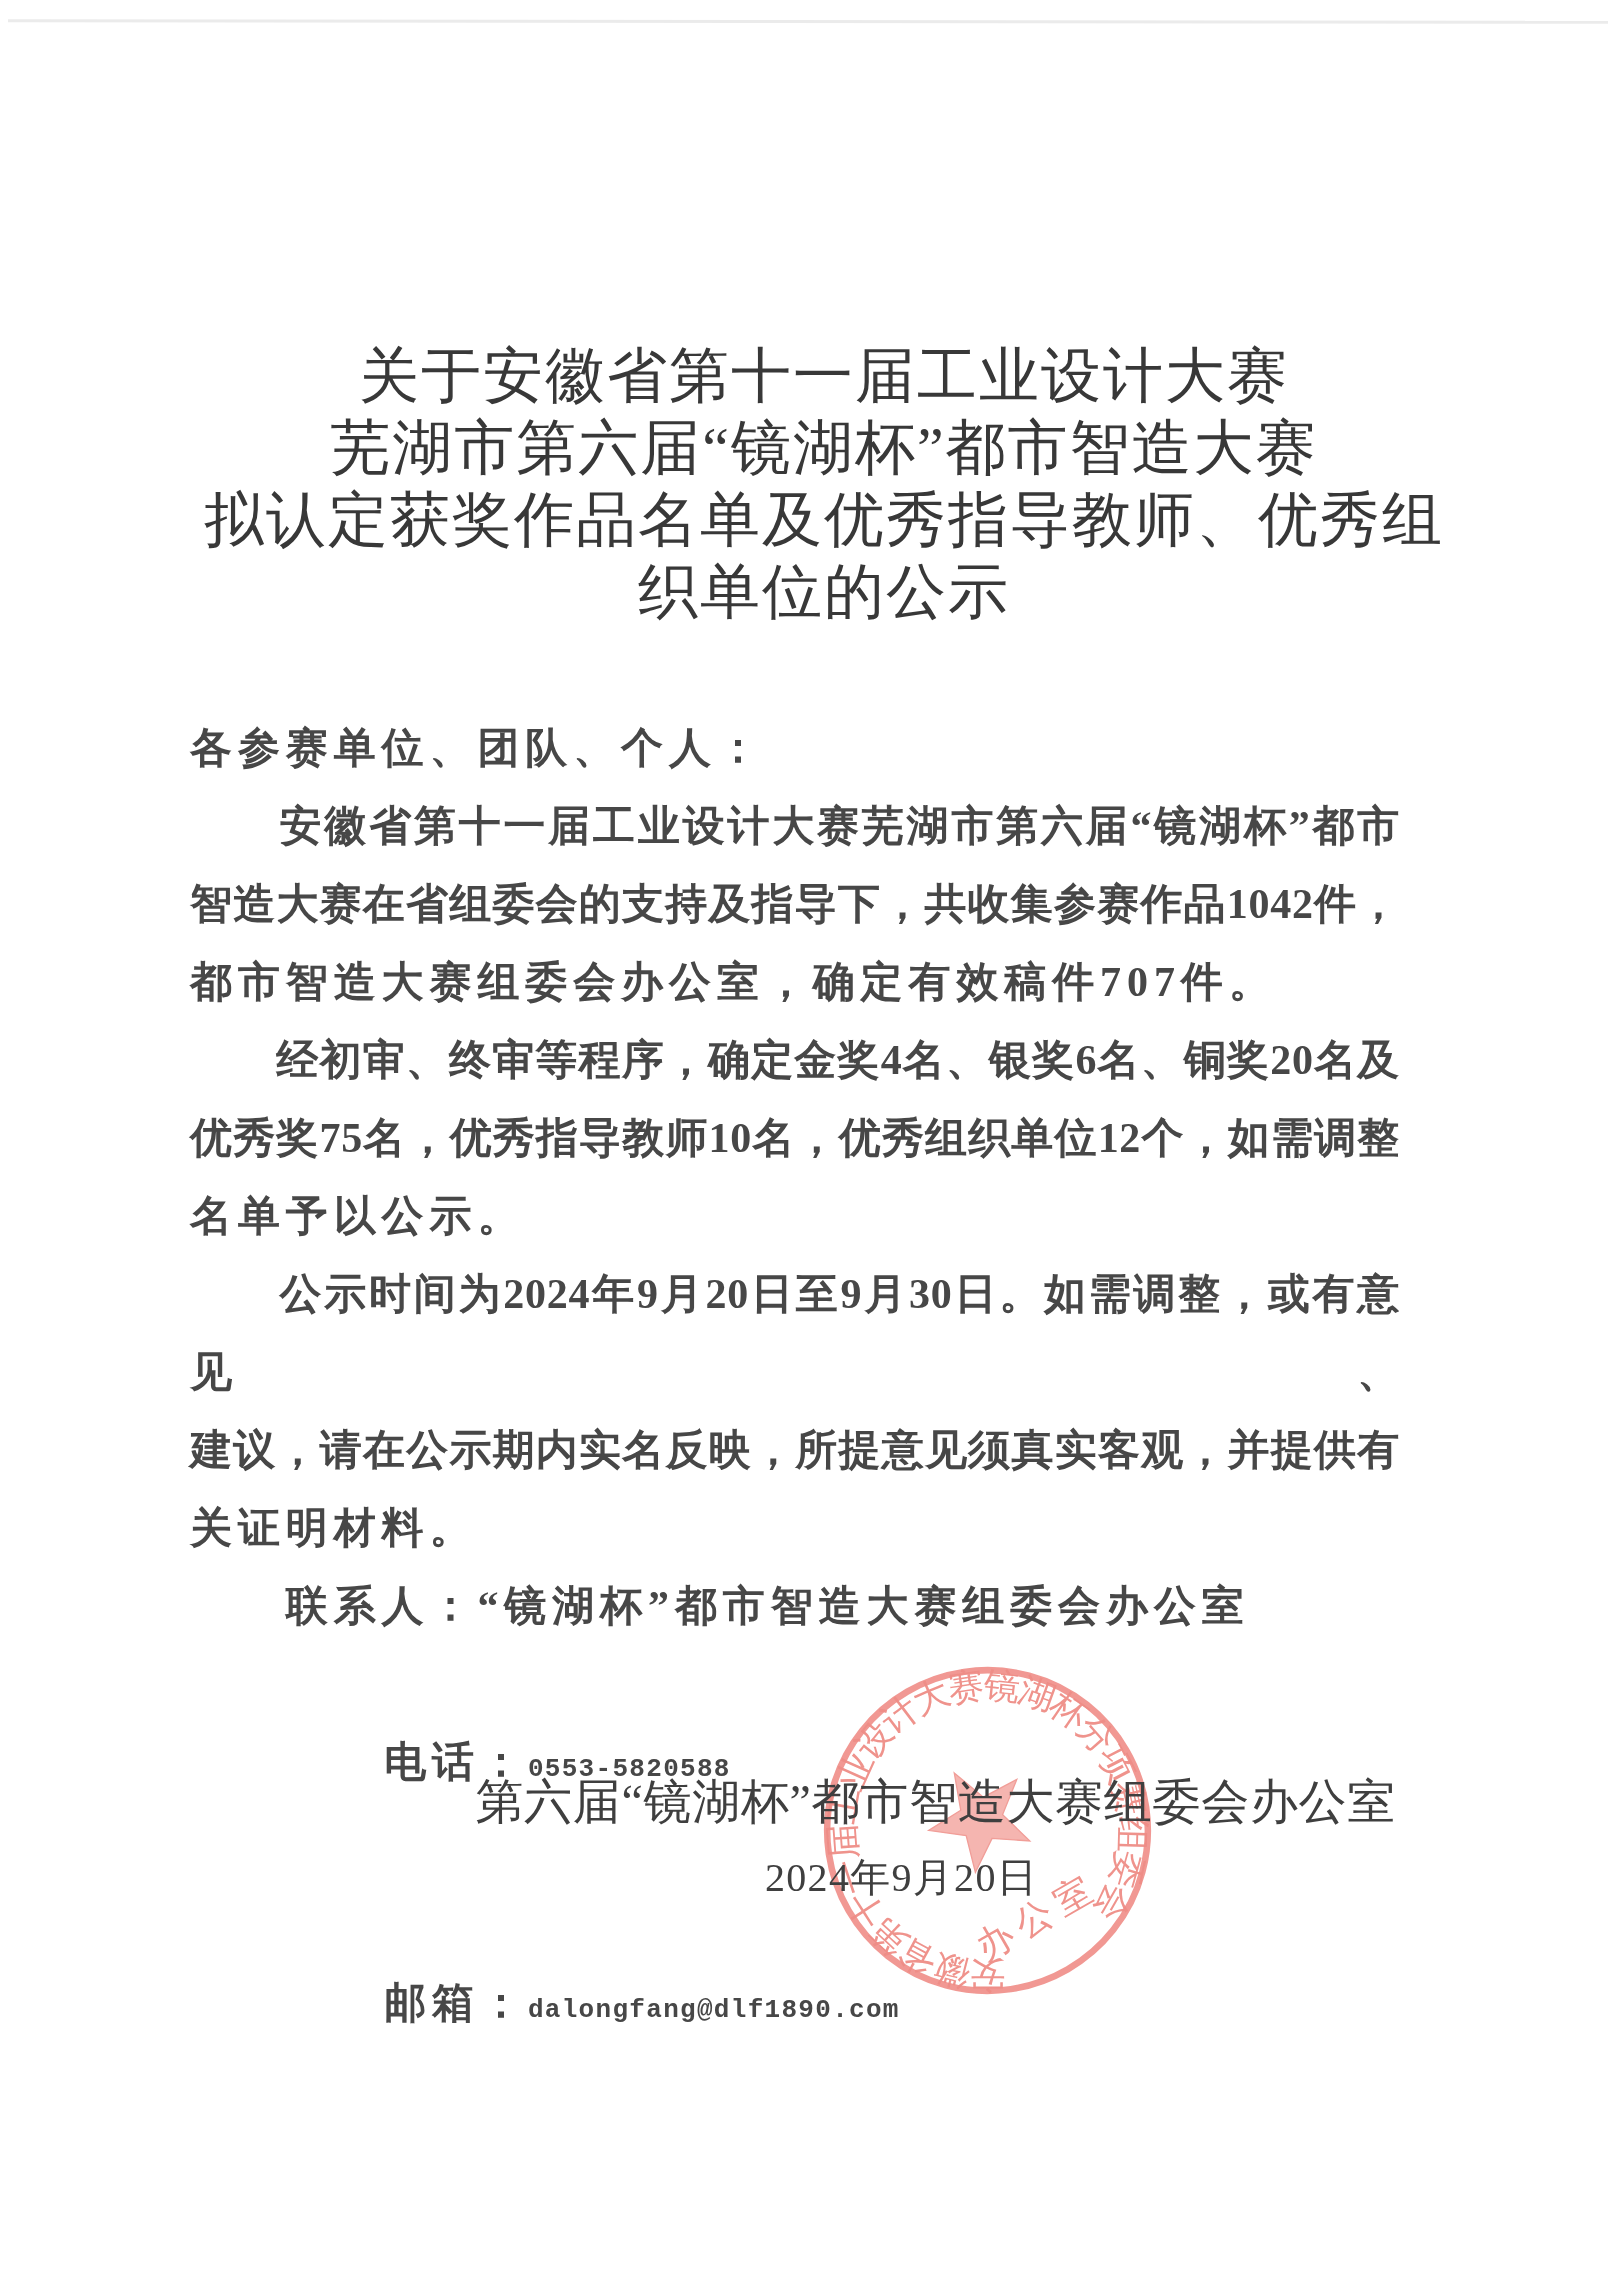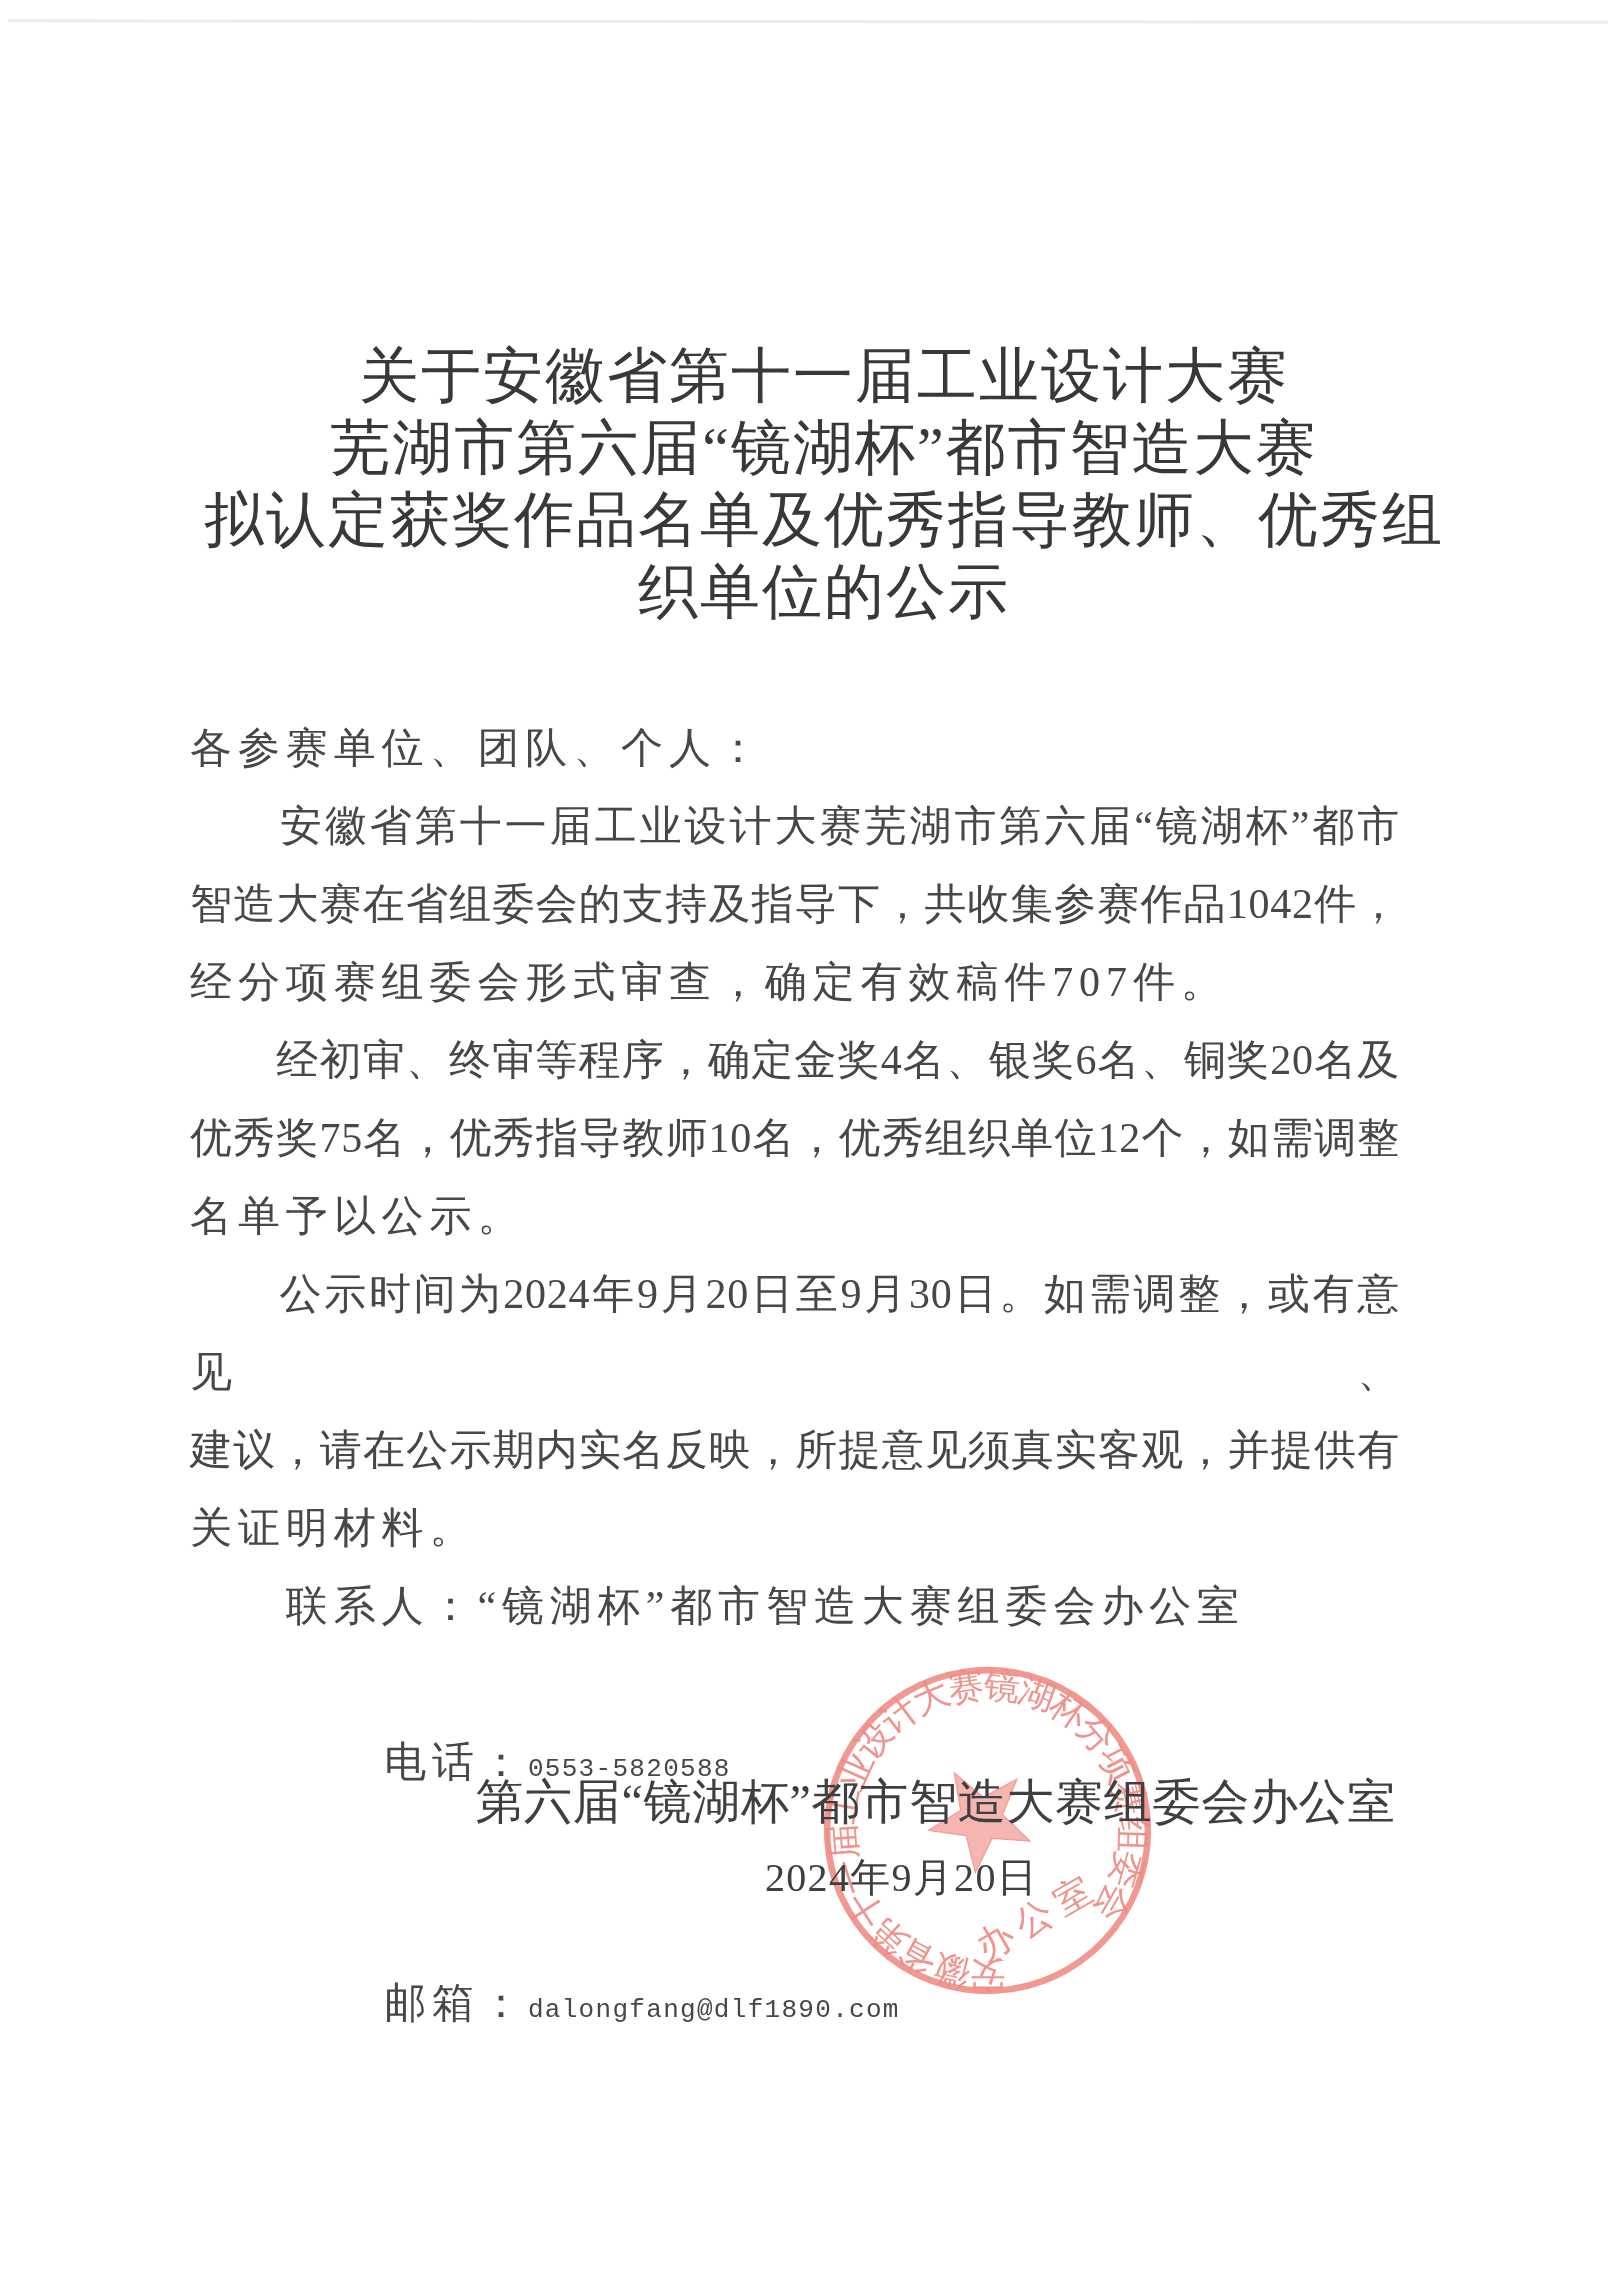--- a/index.html
+++ b/index.html
@@ -26,21 +26,21 @@
   .title{
     position:absolute;left:0;top:324px;width:1616px;margin:16px;
     text-align:center;
     font-size:60px;line-height:72px;font-weight:normal;
     letter-spacing:2px;color:var(--title-ink);
   }
   .body-block{
     position:absolute;left:190px;top:709px;width:1210px;
     font-size:42px;line-height:78px;color:var(--body-ink);
   }
-  .ln{white-space:pre-wrap;}
+  .ln{white-space:pre-wrap;font-weight:bold;}
   .ln.short{letter-spacing:5.9px;}
   .ln.just{letter-spacing:0.7px;text-align:justify;text-align-last:justify;text-justify:inter-character;}
   .latin{
     font-family:"Liberation Mono","DejaVu Sans Mono",monospace;
     font-size:26px;letter-spacing:1.3px;
   }
   .sig{
     position:absolute;right:220px;top:1770px;
     font-size:48px;letter-spacing:0.7px;color:var(--sig-ink);
     white-space:nowrap;z-index:3;
@@ -78,21 +78,21 @@
     <div>关于安徽省第十一届工业设计大赛</div>
     <div>芜湖市第六届“镜湖杯”都市智造大赛</div>
     <div>拟认定获奖作品名单及优秀指导教师、优秀组</div>
     <div>织单位的公示</div>
   </h1>
 
   <div class="body-block">
     <div class="ln short">各参赛单位、团队、个人：</div>
     <div class="ln just">　　安徽省第十一届工业设计大赛芜湖市第六届“镜湖杯”都市</div>
     <div class="ln just">智造大赛在省组委会的支持及指导下，共收集参赛作品1042件，</div>
-    <div class="ln short">经分项赛组委会形式审查，确定有效稿件707件。</div>
+    <div class="ln short">都市智造大赛组委会办公室，确定有效稿件707件。</div>
     <div class="ln just">　　经初审、终审等程序，确定金奖4名、银奖6名、铜奖20名及</div>
     <div class="ln just">优秀奖75名，优秀指导教师10名，优秀组织单位12个，如需调整</div>
     <div class="ln short">名单予以公示。</div>
     <div class="ln just">　　公示时间为2024年9月20日至9月30日。如需调整，或有意见、</div>
     <div class="ln just">建议，请在公示期内实名反映，所提意见须真实客观，并提供有</div>
     <div class="ln short">关证明材料。</div>
     <div class="ln short">　　联系人：“镜湖杯”都市智造大赛组委会办公室</div>
     <div class="ln short">
       <span>　　电话：</span><span class="latin">0553-5820588</span>
     </div>

